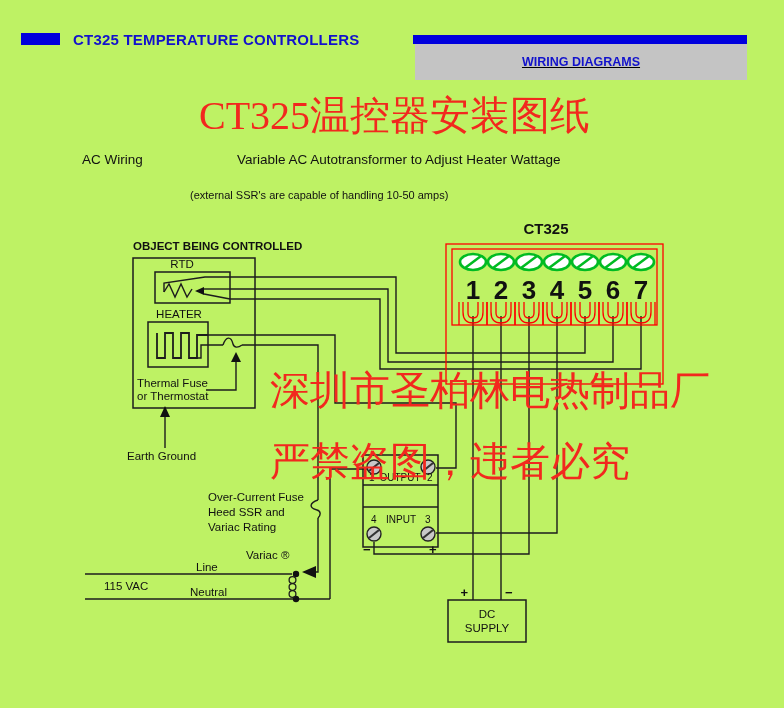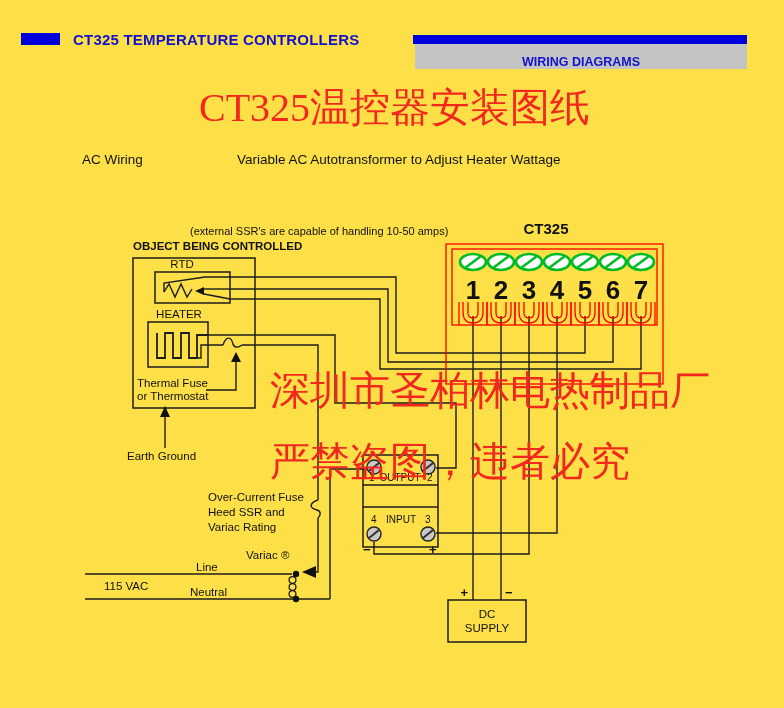--- a/index.html
+++ b/index.html
@@ -1,29 +1,29 @@
 <!DOCTYPE html>
 <html><head>
 <meta charset="utf-8">
 <style>
   html,body{margin:0;padding:0;background:#ffffff;}
-  #page{position:relative;width:784px;height:708px;background:#fde047;overflow:hidden;
+  #page{position:relative;width:784px;height:708px;background:#bef264;overflow:hidden;
         font-family:"Liberation Sans",sans-serif;}
   .abs{position:absolute;}
   .hdr-rect{left:21px;top:33px;width:39px;height:12px;background:#0000dd;}
   .hdr-title{left:73px;top:31px;font-size:15px;font-weight:bold;color:#1212cc;letter-spacing:.2px;}
   .hdr-bar{left:413px;top:35px;width:334px;height:9px;background:#0000dd;}
-  .hdr-gray{left:415px;top:44px;width:332px;height:25px;background:#c4c4c4;
-            display:flex;align-items:flex-end;justify-content:center;}
+  .hdr-gray{left:415px;top:44px;width:332px;height:36px;background:#c4c4c4;
+            display:flex;align-items:center;justify-content:center;text-decoration:underline;}
   .hdr-sub{font-size:12.5px;font-weight:bold;color:#1212cc;}
-  .cn-title{left:199px;top:80px;font-size:40px;color:#f2281e;
+  .cn-title{left:199px;top:88px;font-size:40px;color:#f2281e;
             font-family:"Liberation Serif","DejaVu Serif",serif;white-space:nowrap;}
   .h-left{left:82px;top:152px;font-size:13.5px;font-weight:normal;color:#111;}
   .h-main{left:237px;top:152px;font-size:13.5px;font-weight:normal;color:#111;}
-  .h-note{left:190px;top:189px;font-size:11px;color:#111;margin-top:36px;}
+  .h-note{left:190px;top:189px;font-size:11px;color:#111;}
   svg{position:absolute;left:0;top:0;}
   text{font-family:"Liberation Sans",sans-serif;fill:#111;}
   .lbl{font-size:11.5px;}
   .lblb{font-size:11.5px;font-weight:bold;}
   .ssrlbl{font-size:10px;}
   .sign{font-size:13px;font-weight:bold;}
   .num{font-size:26px;font-weight:600;}
   .ct{font-size:15px;font-weight:bold;}
   .wm{font-family:"Liberation Serif","DejaVu Serif",serif;fill:#f2281e;}
 </style>

